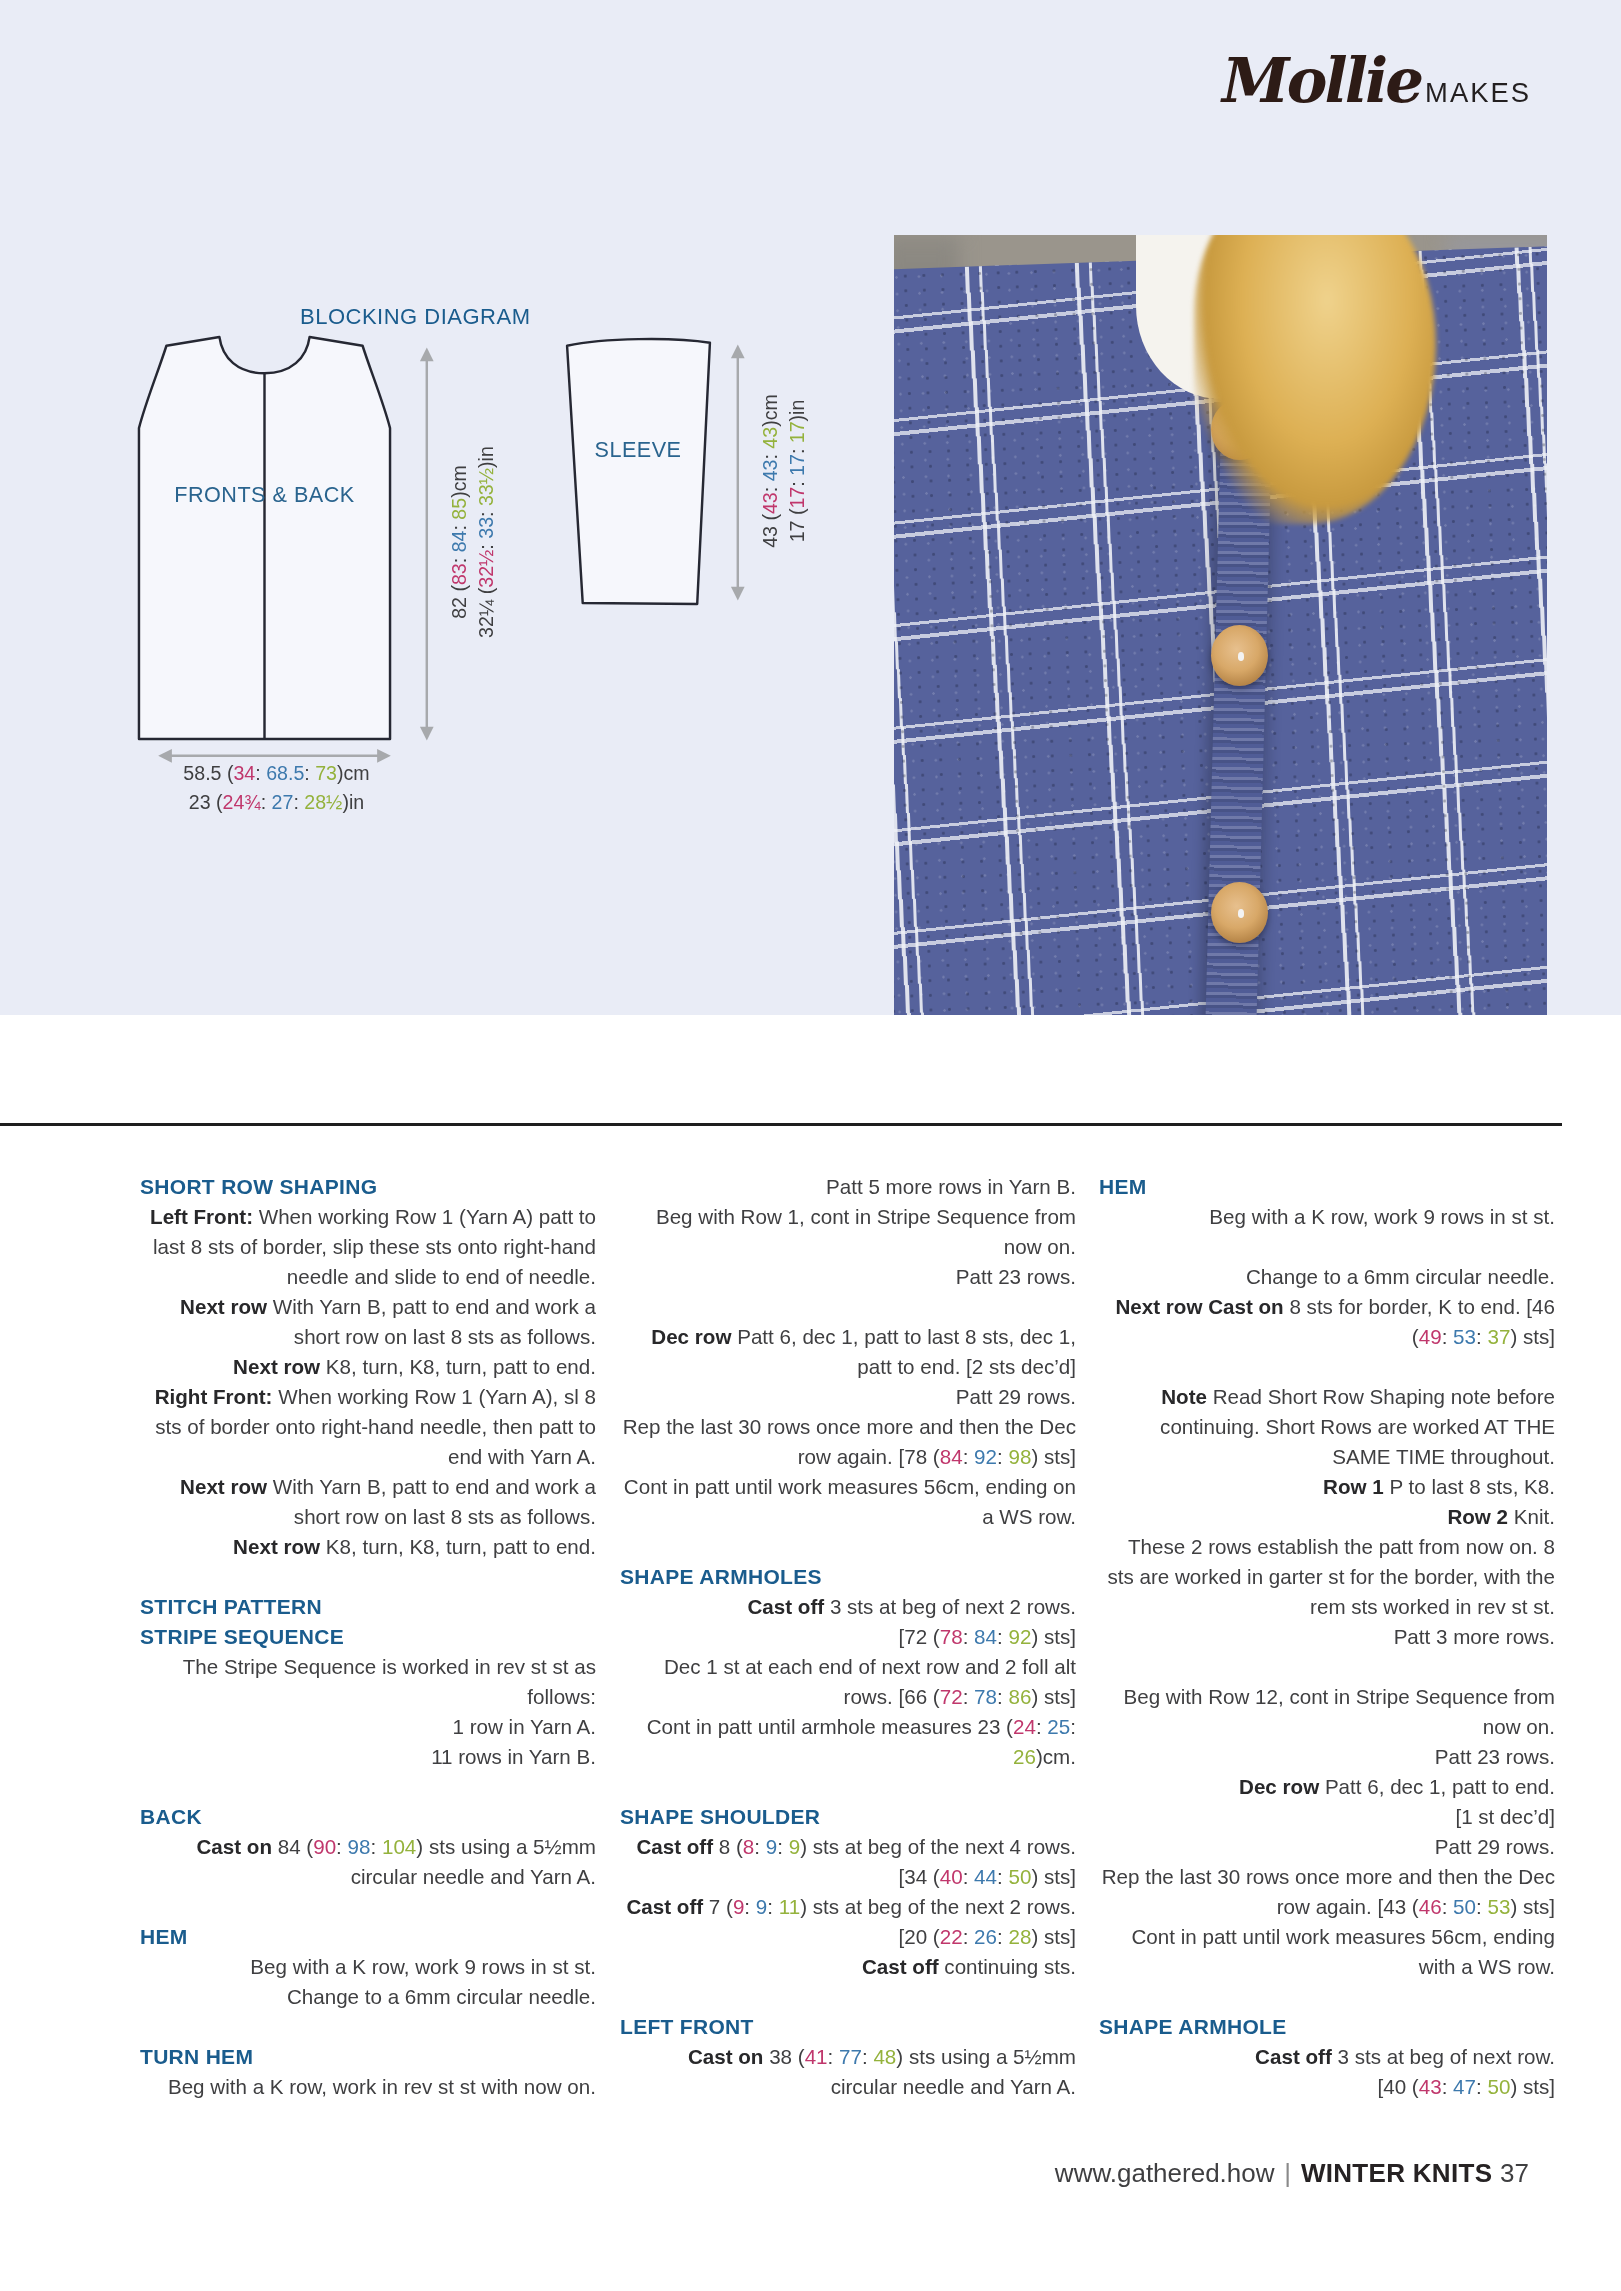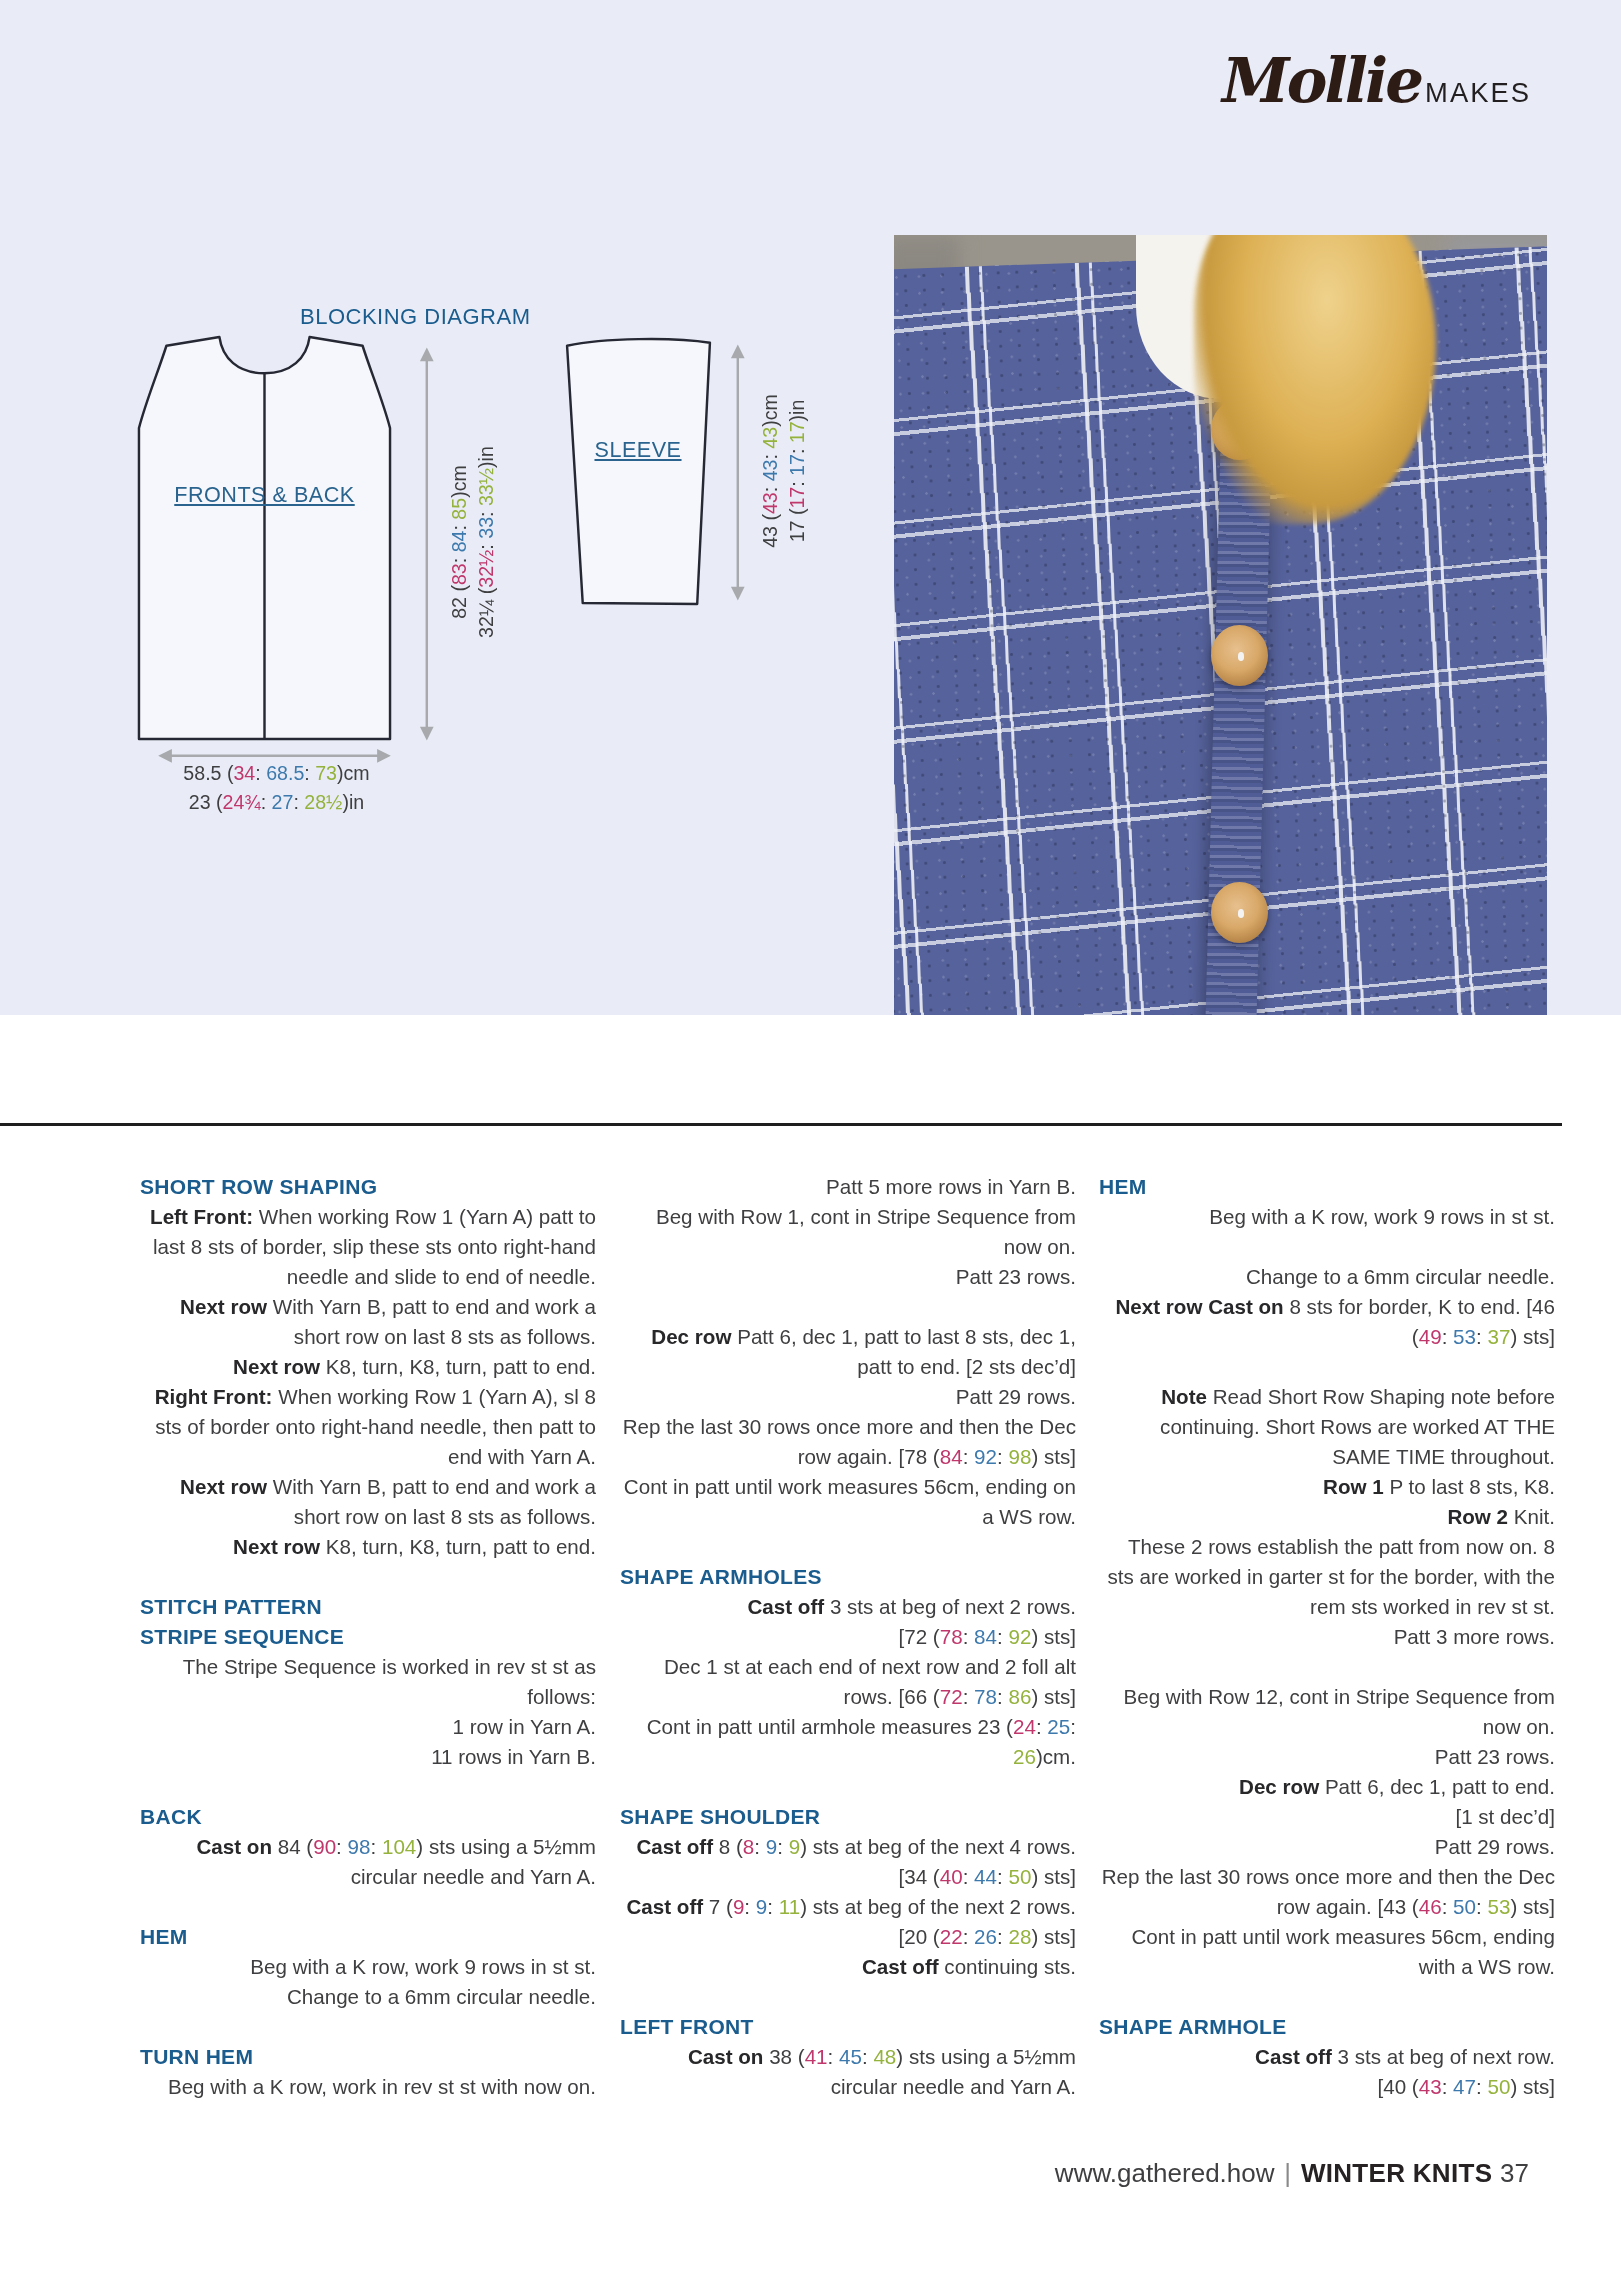--- a/index.html
+++ b/index.html
@@ -12,21 +12,21 @@
   
   .top-section{position:absolute;left:0;top:0;width:1621px;height:1015px;background:var(--bg-top);}
   .logo{position:absolute;right:90px;top:45px;display:flex;align-items:baseline;margin-left:41px;}
   .logo-script{font-family:"DejaVu Serif",serif;font-style:italic;font-weight:bold;
                font-size:61px;letter-spacing:-2.9px;color:#2d1b16;}
   .logo-sans{font-family:"Liberation Sans",sans-serif;font-size:27.4px;font-weight:500;
              letter-spacing:2px;color:#231f20;margin-left:3.9px;}
   .diagram-title{position:absolute;left:284px;top:288px;margin:16px;font-size:22px;font-weight:normal;
                  letter-spacing:0.5px;color:var(--heading);}
   .piece-svg{position:absolute;}
-  .piece-label{position:absolute;color:#2a648e;font-size:21.6px;letter-spacing:0.5px;text-decoration:underline;}
+  .piece-label{position:absolute;color:#2a648e;font-size:21.6px;letter-spacing:0.5px;}
   .fronts-label{left:137px;top:482px;width:255px;text-align:center;}
   .sleeve-label{left:564px;top:437px;width:148px;text-align:center;}
   .arrow-svg{position:absolute;}
   .vmeasure{position:absolute;transform:translate(-50%,-50%) rotate(-90deg);white-space:nowrap;
             text-align:center;font-size:19.6px;line-height:26.5px;}
   .hmeasure{position:absolute;left:159px;top:759px;width:235px;text-align:center;
             font-size:19.6px;line-height:29px;white-space:nowrap;}
   
   .photo{position:absolute;left:894px;top:235px;width:653px;height:780px;overflow:hidden;background:#9a958c;}
   .blur-left{position:absolute;left:-11.8px;top:0;width:78px;height:100%;
@@ -197,21 +197,21 @@
           <p class="para"><span class="r-n">Cont in patt until armhole measures 23 (</span><span class="r-p">24</span><span class="r-n">: </span><span class="r-b">25</span><span class="r-n">: </span><span class="r-g">26</span><span class="r-n">)cm.</span></p>
         </div>
         <div class="block">
           <div class="heading">SHAPE SHOULDER</div>
           <p class="para"><span class="r-B">Cast off</span><span class="r-n"> 8 (</span><span class="r-p">8</span><span class="r-n">: </span><span class="r-b">9</span><span class="r-n">: </span><span class="r-g">9</span><span class="r-n">) sts at beg of the next 4 rows. [34 (</span><span class="r-p">40</span><span class="r-n">: </span><span class="r-b">44</span><span class="r-n">: </span><span class="r-g">50</span><span class="r-n">) sts]</span></p>
           <p class="para"><span class="r-B">Cast off</span><span class="r-n"> 7 (</span><span class="r-p">9</span><span class="r-n">: </span><span class="r-b">9</span><span class="r-n">: </span><span class="r-g">11</span><span class="r-n">) sts at beg of the next 2 rows. [20 (</span><span class="r-p">22</span><span class="r-n">: </span><span class="r-b">26</span><span class="r-n">: </span><span class="r-g">28</span><span class="r-n">) sts]</span></p>
           <p class="para"><span class="r-B">Cast off</span><span class="r-n"> continuing sts.</span></p>
         </div>
         <div class="block">
           <div class="heading">LEFT FRONT</div>
-          <p class="para"><span class="r-B">Cast on</span><span class="r-n"> 38 (</span><span class="r-p">41</span><span class="r-n">: </span><span class="r-b">45</span><span class="r-n">: </span><span class="r-g">48</span><span class="r-n">) sts using a 5½mm circular needle and Yarn A.</span></p>
+          <p class="para"><span class="r-B">Cast on</span><span class="r-n"> 38 (</span><span class="r-p">41</span><span class="r-n">: </span><span class="r-b">77</span><span class="r-n">: </span><span class="r-g">48</span><span class="r-n">) sts using a 5½mm circular needle and Yarn A.</span></p>
         </div>
       </div>
     <div class="col col-3">
         <div class="block">
           <div class="heading">HEM</div>
           <p class="para"><span class="r-n">Beg with a K row, work 9 rows in st st.</span></p>
         </div>
         <div class="block">
           <p class="para"><span class="r-n">Change to a 6mm circular needle.</span></p>
           <p class="para"><span class="r-B">Next row Cast on</span><span class="r-n"> 8 sts for border, K to end. [46 (</span><span class="r-p">49</span><span class="r-n">: </span><span class="r-b">53</span><span class="r-n">: </span><span class="r-g">37</span><span class="r-n">) sts]</span></p>

